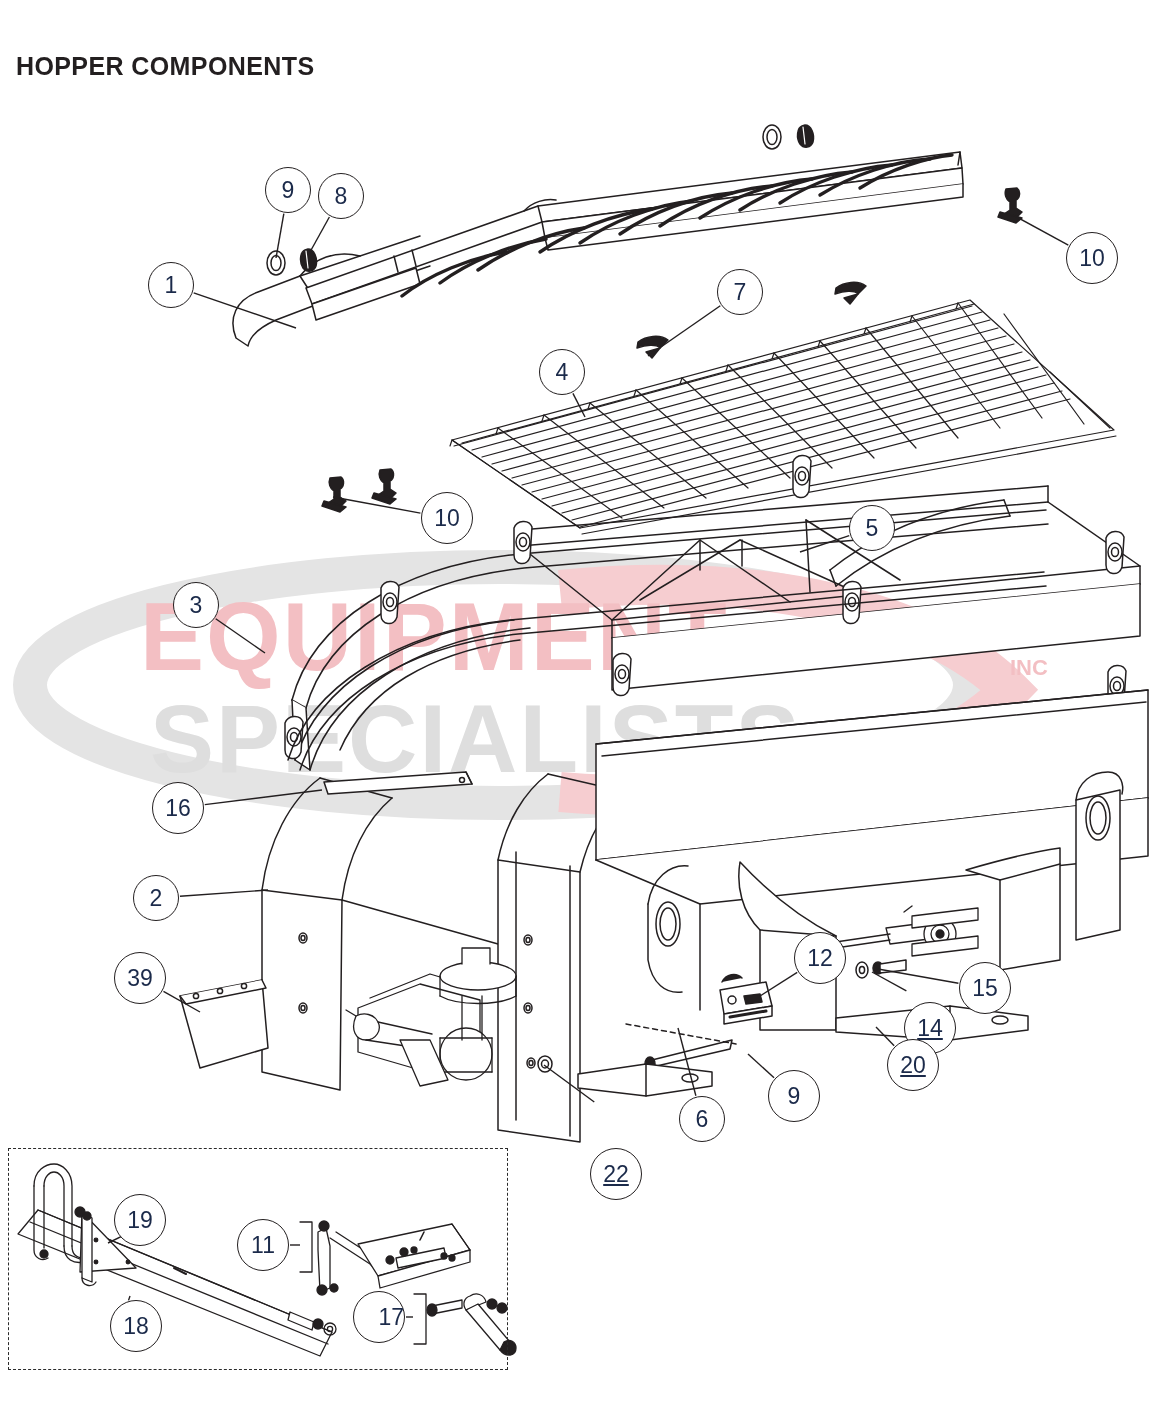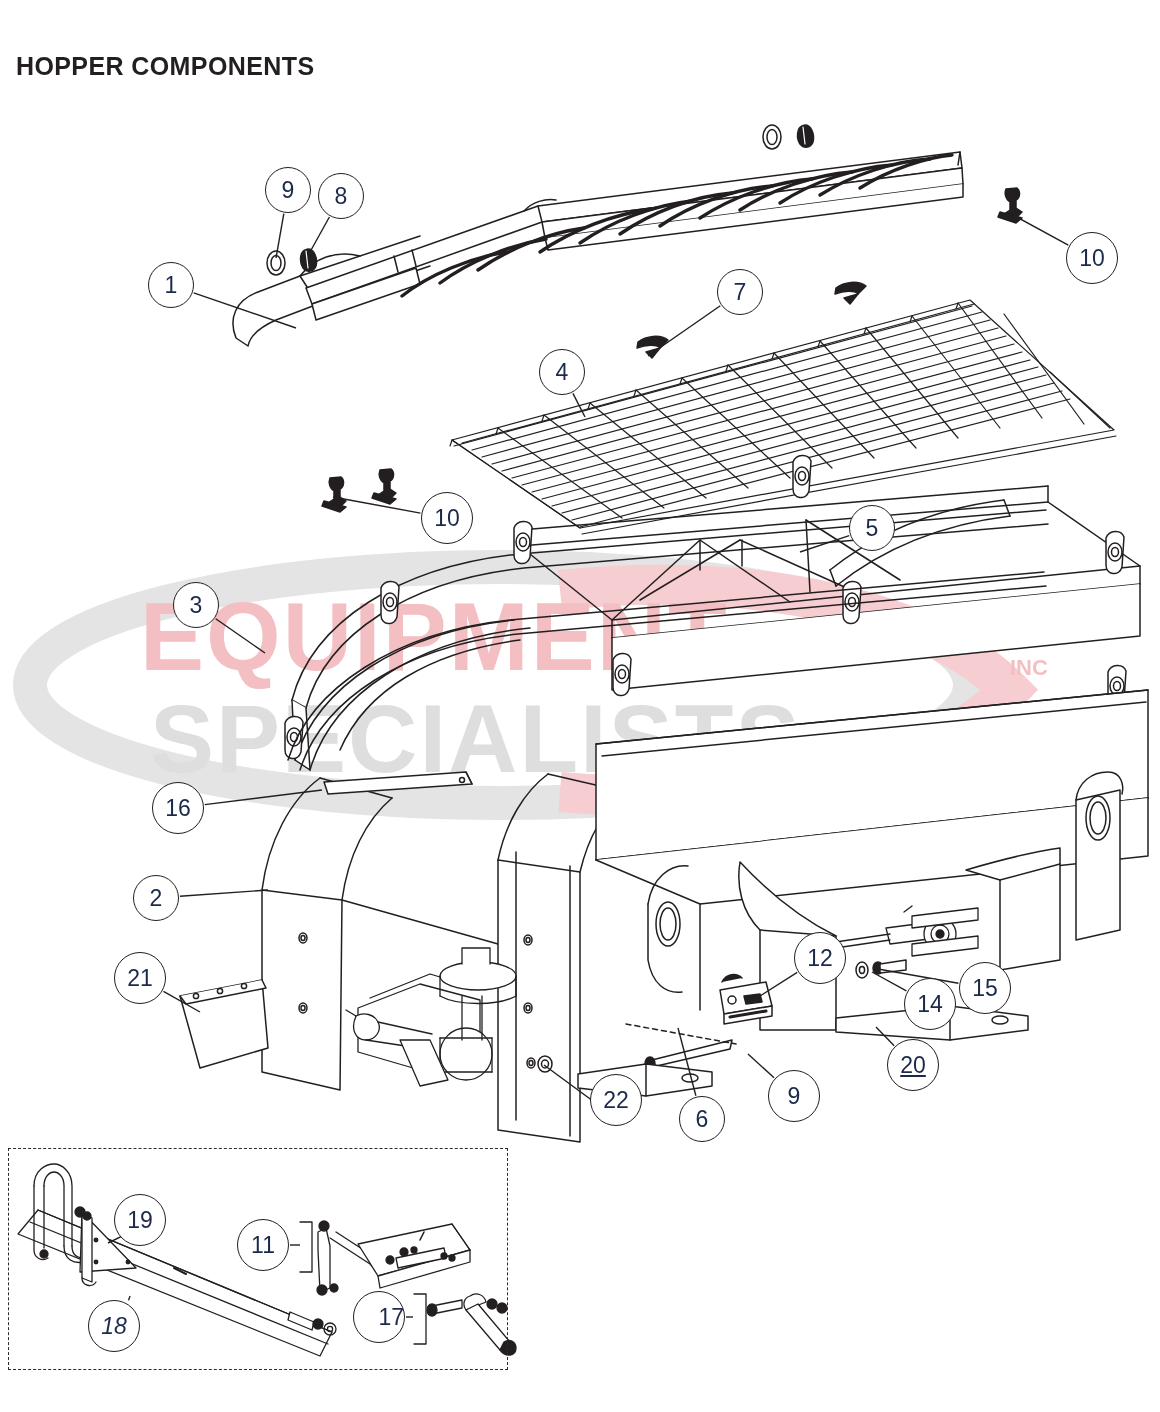--- a/index.html
+++ b/index.html
@@ -582,47 +582,47 @@
       <div class="callout" style="left: 196px; top: 605px;">
         <span>3</span>
       </div>
       <div class="callout wide" style="left: 178px; top: 808px;">
         <span>16</span>
       </div>
       <div class="callout" style="left: 156px; top: 898px;">
         <span>2</span>
       </div>
       <div class="callout wide" style="left: 140px; top: 978px;">
-        <span>21</span>
+        <span>39</span>
       </div>
       <div class="callout wide" style="left: 820px; top: 958px;">
         <span>12</span>
       </div>
-      <div class="callout wide" style="left: 930px; top: 1004px;">
+      <div class="callout wide" style="left: 930px; top: 1028px; text-decoration: underline;">
         <span>14</span>
       </div>
       <div class="callout wide" style="left: 985px; top: 988px; text-align: right;">
         <span>15</span>
       </div>
       <div class="callout wide" style="left: 913px; top: 1065px; text-decoration: underline;">
         <span>20</span>
       </div>
       <div class="callout wide" style="left: 794px; top: 1096px;">
         <span>9</span>
       </div>
       <div class="callout" style="left: 702px; top: 1119px;">
         <span>6</span>
       </div>
-      <div class="callout wide" style="left: 616px; top: 1100px;">
+      <div class="callout wide" style="left: 616px; top: 1174px; text-decoration: underline;">
         <span>22</span>
       </div>
       <div class="callout wide" style="left: 140px; top: 1220px;">
         <span>19</span>
       </div>
-      <div class="callout wide" style="left: 114px; top: 1326px; font-style: italic;">
+      <div class="callout wide" style="left: 136px; top: 1326px;">
         <span>18</span>
       </div>
       <div class="callout wide" style="left: 263px; top: 1245px;">
         <span>11</span>
       </div>
       <div class="callout wide" style="left: 379px; top: 1317px; justify-content: flex-end;">
         <span>17</span>
       </div>
     </div>
 

